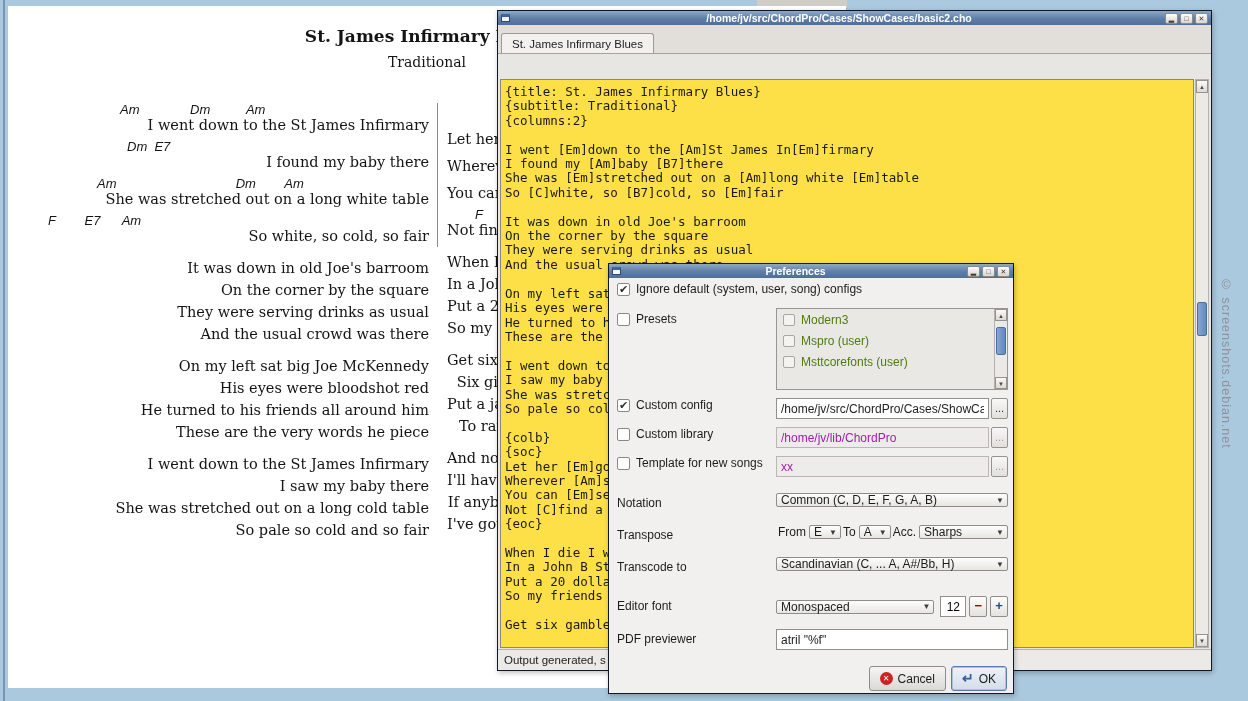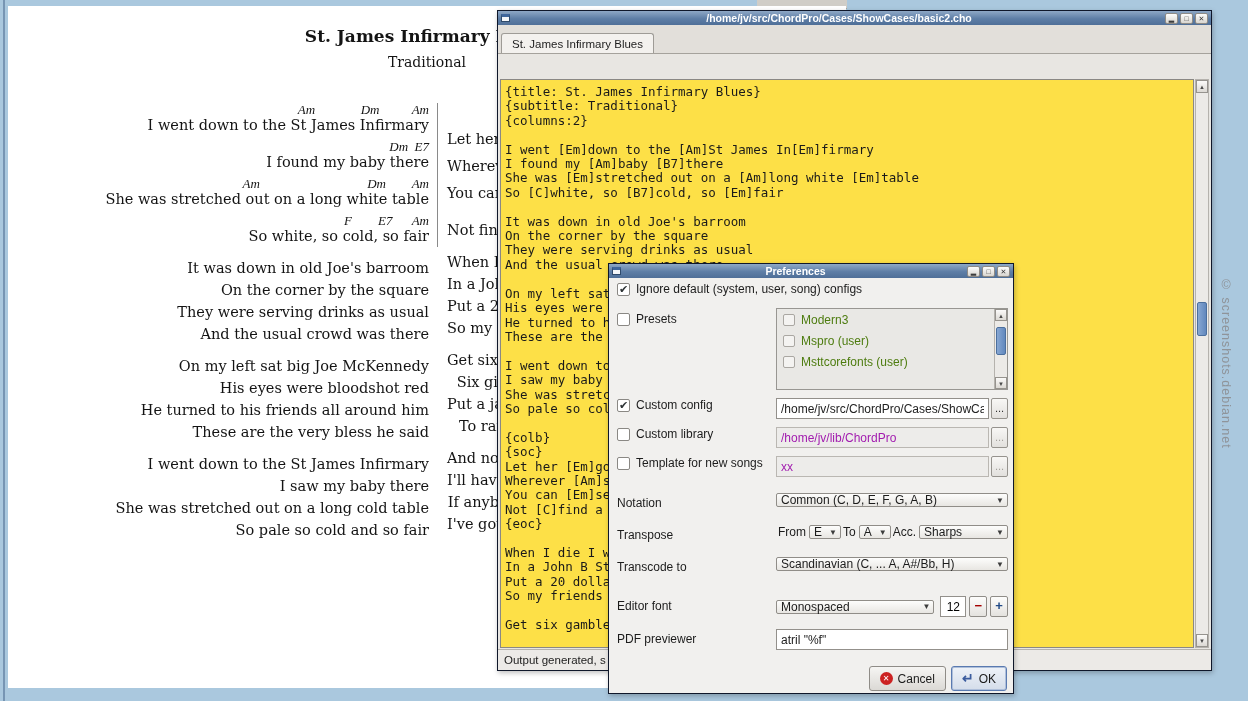--- a/index.html
+++ b/index.html
@@ -13,21 +13,21 @@
   
   .page { position:absolute; left:8px; top:6px; width:838px; height:682px; background:#ffffff; z-index:1; overflow:hidden; color:#141414; }
   .page-title { position:absolute; top:20px; left:0; width:100%; text-align:center;
                 font-family:"DejaVu Serif", serif; font-weight:bold; font-size:17px; }
   .page-subtitle { position:absolute; top:48px; left:0; width:100%; text-align:center;
                 font-family:"DejaVu Serif", serif; font-size:14px; }
   .col-divider { position:absolute; left:429px; top:97px; width:1px; height:144px; background:#8a8a8a; }
   .doc-col { position:absolute; top:96px; left:26px; width:395px; }
   .doc-col.right { left:439px; width:70px; padding-top:24px; }
   .dl { white-space:pre; }
-  .dl.chord  { font-family:Liberation Serif, serif; font-style:italic; font-size:13px; height:15px;text-align:right; }
+  .dl.chord  { font-family:Liberation Sans, sans-serif; font-style:italic; font-size:13px; height:15px; }
   .dl.lyric  { font-family:"DejaVu Serif", serif; font-size:14.5px; height:22px;text-align:right; }
   .dl.lyric27{ font-family:"DejaVu Serif", serif; font-size:14.5px; height:27px; padding-top:5px; }
   .dl.gap    { height:10px; }
 
   
   .window { position:absolute; background:#e8e6e2; border:1px solid #0f172a; box-shadow:1px 2px 5px rgba(0,0,0,.25); }
   .titlebar { height:14px; display:flex; align-items:center; padding:0 3px;
               background:linear-gradient(180deg,#8ea8c6 0%,#5e7ea6 55%,#4f6f98 100%); }
   .win-icon { width:9px; height:8px; background:#f4f6f9; border:1px solid #2f4a6b; border-top:3px solid #3f669c; margin-right:3px; flex:none; }
   .title-text { flex:1; text-align:center; color:#ffffff; font-size:10.5px; font-weight:bold; line-height:14px;
@@ -120,21 +120,21 @@
       <div class="dl lyric">So white, so cold, so fair</div>
       <div class="dl gap"></div>
       <div class="dl lyric">It was down in old Joe's barroom</div>
       <div class="dl lyric">On the corner by the square</div>
       <div class="dl lyric">They were serving drinks as usual</div>
       <div class="dl lyric">And the usual crowd was there</div>
       <div class="dl gap"></div>
       <div class="dl lyric">On my left sat big Joe McKennedy</div>
       <div class="dl lyric">His eyes were bloodshot red</div>
       <div class="dl lyric">He turned to his friends all around him</div>
-      <div class="dl lyric">These are the very bless he said</div>
+      <div class="dl lyric">These are the very words he piece</div>
       <div class="dl gap"></div>
       <div class="dl lyric">I went down to the St James Infirmary</div>
       <div class="dl lyric">I saw my baby there</div>
       <div class="dl lyric">She was stretched out on a long cold table</div>
       <div class="dl lyric">So pale so cold and so fair</div>
     </div>
   <div class="doc-col right" id="col-right">
       <div class="dl lyric27">Let her go</div>
       <div class="dl lyric27">Wherever s</div>
       <div class="dl lyric27">You can se</div>

